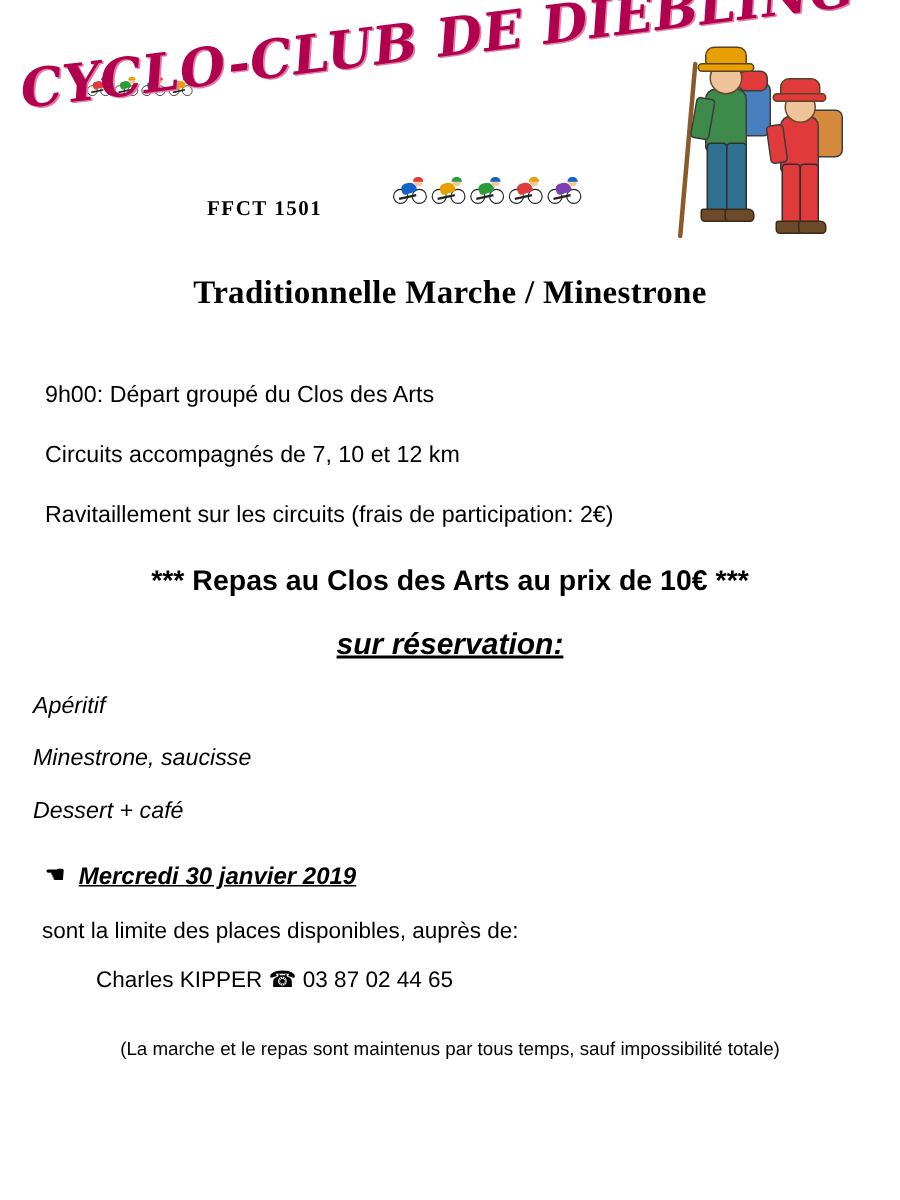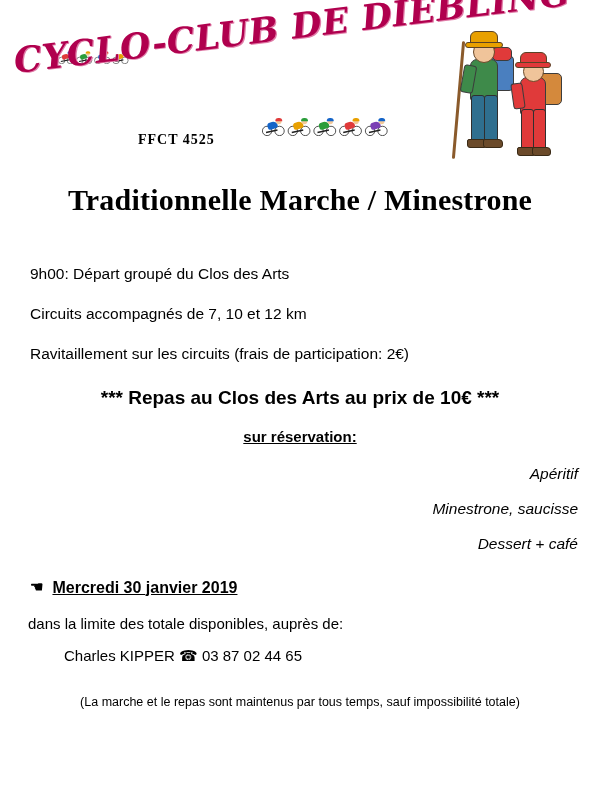--- a/index.html
+++ b/index.html
@@ -185,21 +185,21 @@
   
   .content {
     position: relative;
     padding: 0 22px;
   }
 
   .title-main {
     text-align: center;
     font-family: "Liberation Serif", serif;
     font-weight: bold;
-    font-size: 30px;
+    font-size: 22px;
     line-height: 1.22;
     margin: 12px 0 0 0;
     letter-spacing: 0.2px;
   }
   .title-main .line2 {
     display: block;
   }
 
   .para {
     font-size: 15.5px;
@@ -213,26 +213,27 @@
   .repas {
     text-align: center;
     font-weight: bold;
     font-size: 19px;
     margin-top: 24px;
   }
 
   .reserv {
     text-align: center;
     font-weight: bold;
-    font-size: 15px;
+    font-size: 20px;
     text-decoration: underline;
+    font-style: italic;
   }
 
   .menu-item {
-    text-align: right;
+    text-align: left;
     font-style: italic;
     font-size: 15.5px;
     margin-top: 17px;
   }
   .menu-item.first { margin-top: 20px; }
 
   .inscriptions {
     margin-top: 26px;
     font-weight: bold;
     font-size: 16px;
@@ -241,20 +242,21 @@
     align-items: baseline;
     gap: 9px;
   }
   .hand-icon {
     font-size: 15px;
     line-height: 1;
     transform: translateY(-1px);
   }
   .inscriptions .deadline {
     text-decoration: underline;
+    font-style: italic;
   }
 
   .limite {
     font-size: 15px;
     margin-top: 18px;
     padding-left: 6px;
   }
 
   .contact {
     font-size: 15px;
@@ -305,21 +307,21 @@
           <div class="wheel w2"></div>
         <div class="frame"></div>
         <div class="body" style="background:#e8a000;"></div>
         <div class="head"></div>
         <div class="helmet" style="background:#2a9d3a;"></div>
       </div>
     </div>
 
     <div class="club-title">CYCLO-CLUB DE DIEBLING</div>
 
-    <div class="ffct">FFCT  4525</div>
+    <div class="ffct">FFCT  1501</div>
 
     <div class="cyclists mid">
       <div class="cyclist">
         <div class="wheel w1"></div>
           <div class="wheel w2"></div>
         <div class="frame"></div>
         <div class="body" style="background:#1464c8;"></div>
         <div class="head"></div>
         <div class="helmet" style="background:#e03a3a;"></div>
       </div>
@@ -404,19 +406,19 @@
 
     <p class="menu-item first">Apéritif</p>
     <p class="menu-item">Minestrone, saucisse</p>
     <p class="menu-item">Dessert + café</p>
 
     <div class="inscriptions">
       <span class="hand-icon">☚</span>
       <span class="deadline">Mercredi 30 janvier 2019</span>
     </div>
 
-    <p class="limite">dans la limite des totale disponibles, auprès de:</p>
+    <p class="limite">sont la limite des places disponibles, auprès de:</p>
 
     <p class="contact">Charles KIPPER ☎ 03 87 02 44 65</p>
 
     <p class="footnote">(La marche et le repas sont maintenus par tous temps, sauf impossibilité totale)</p>
   </div>
 </div>
 
 </body></html>

